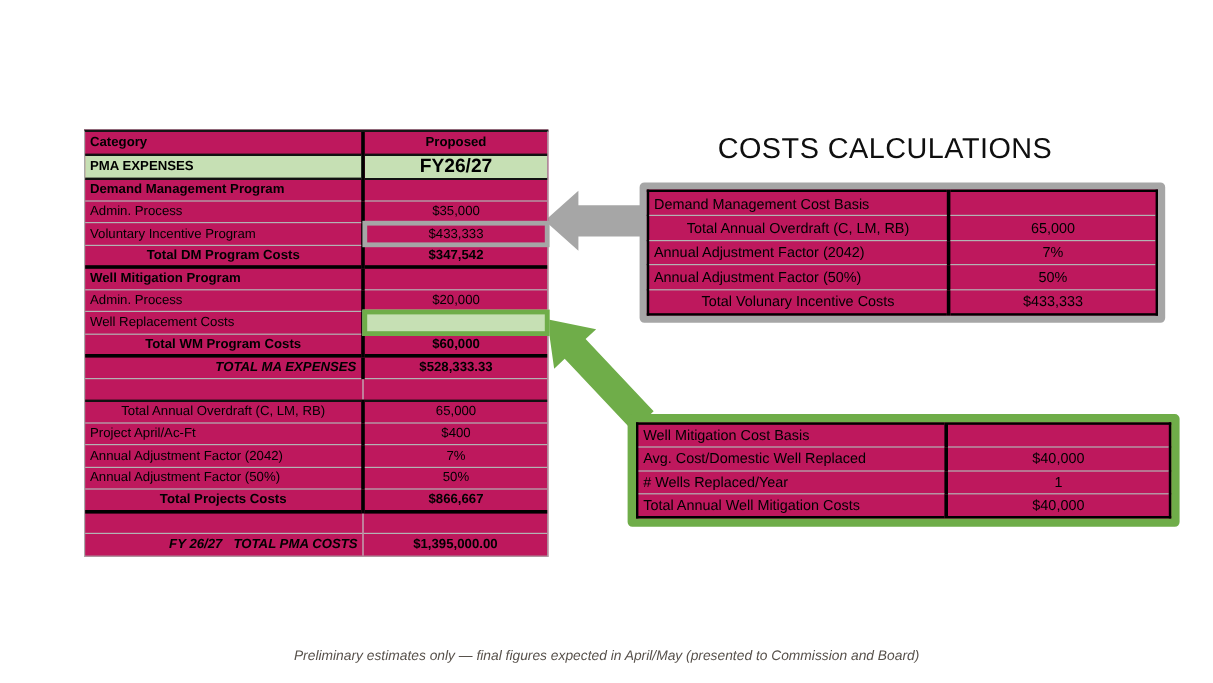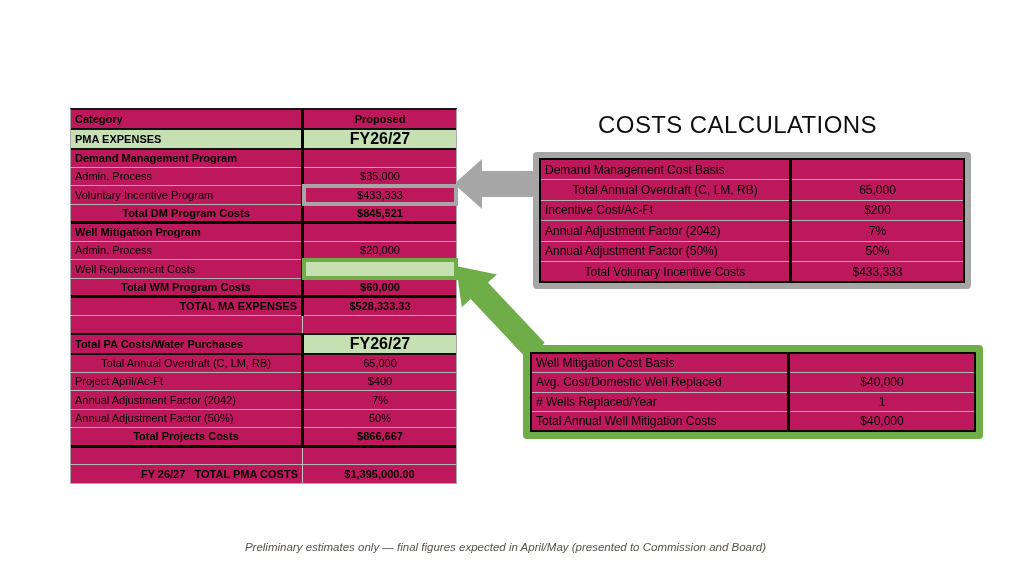--- a/index.html
+++ b/index.html
@@ -28,21 +28,21 @@
   #well-wrap table{font-size:12px;border:2px solid #000;}
   #well-wrap tr{height:19.5px;}
   #well-wrap td.lbl{width:247px;border-right:3px solid #000;}
 
   
   .b-thin{border-bottom:1px solid #b3b3b3;}
   .b-med{border-bottom:2px solid #111;}
   .b-thick{border-bottom:3px solid #000;}
   .bold{font-weight:bold;}
   .center{text-align:center;}
-  .right{text-align:right;}
+  .right{text-align:right;font-style:italic;}
   .ind{padding-left:12px;}
   .green{background:#c6e0b4;}
   .small{font-size:16px;margin-left:11px;}
   td.val{text-align:center;position:relative;}
 
   
   .hl{position:absolute;left:-2px;right:-2px;top:-2px;bottom:-2px;border:4px solid transparent;pointer-events:none;z-index:3;}
   .hl.gray{border-color:#a6a6a6;}
   .hl.green{border-color:#6fad49;}
 
@@ -81,21 +81,21 @@
           <tr class="b-thin">
             <td class="lbl ind">Admin. Process</td>
             <td class="val ">$35,000</td>
           </tr>
           <tr class="b-thin">
             <td class="lbl ind">Voluntary Incentive Program</td>
             <td class="val ">$433,333<div class="hl gray"></div></td>
           </tr>
           <tr class="b-thick">
             <td class="lbl bold center">Total DM Program Costs</td>
-            <td class="val bold">$845,521</td>
+            <td class="val bold">$347,542</td>
           </tr>
           <tr class="b-thin">
             <td class="lbl bold">Well Mitigation Program</td>
             <td class="val "></td>
           </tr>
           <tr class="b-thin">
             <td class="lbl ind">Admin. Process</td>
             <td class="val ">$20,000</td>
           </tr>
           <tr class="b-thin">
@@ -107,24 +107,20 @@
             <td class="val bold">$60,000</td>
           </tr>
           <tr class="b-thin">
             <td class="lbl bold right">TOTAL MA EXPENSES</td>
             <td class="val bold">$528,333.33</td>
           </tr>
           <tr class="b-med">
             <td class="lbl  divthin"></td>
             <td class="val "></td>
           </tr>
-          <tr class="b-med">
-            <td class="lbl bold">Total PA Costs/Water Purchases</td>
-            <td class="val bold green small">FY26/27</td>
-          </tr>
           <tr class="b-thin">
             <td class="lbl center">Total Annual Overdraft (C, LM, RB)</td>
             <td class="val ">65,000</td>
           </tr>
           <tr class="b-thin">
             <td class="lbl ind">Project April/Ac-Ft</td>
             <td class="val ">$400</td>
           </tr>
           <tr class="b-thin">
             <td class="lbl ind">Annual Adjustment Factor (2042)</td>
@@ -155,24 +151,20 @@
         <tbody>
           <tr class="b-thin">
             <td class="lbl ">Demand Management Cost Basis</td>
             <td class="val "></td>
           </tr>
           <tr class="b-thin">
             <td class="lbl center">Total Annual Overdraft (C, LM, RB)</td>
             <td class="val ">65,000</td>
           </tr>
           <tr class="b-thin">
-            <td class="lbl ind">Incentive Cost/Ac-Ft</td>
-            <td class="val ">$200</td>
-          </tr>
-          <tr class="b-thin">
             <td class="lbl ind">Annual Adjustment Factor (2042)</td>
             <td class="val ">7%</td>
           </tr>
           <tr class="b-thin">
             <td class="lbl ind">Annual Adjustment Factor (50%)</td>
             <td class="val ">50%</td>
           </tr>
           <tr class="b-none">
             <td class="lbl center">Total Volunary Incentive Costs</td>
             <td class="val ">$433,333</td>

